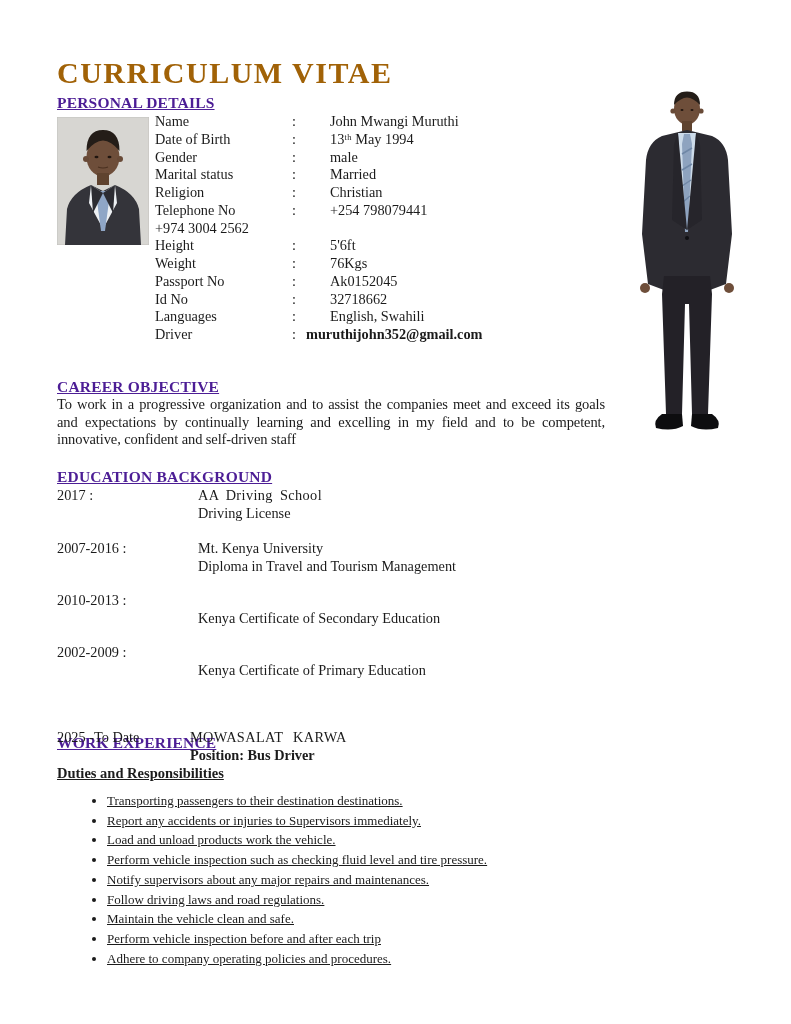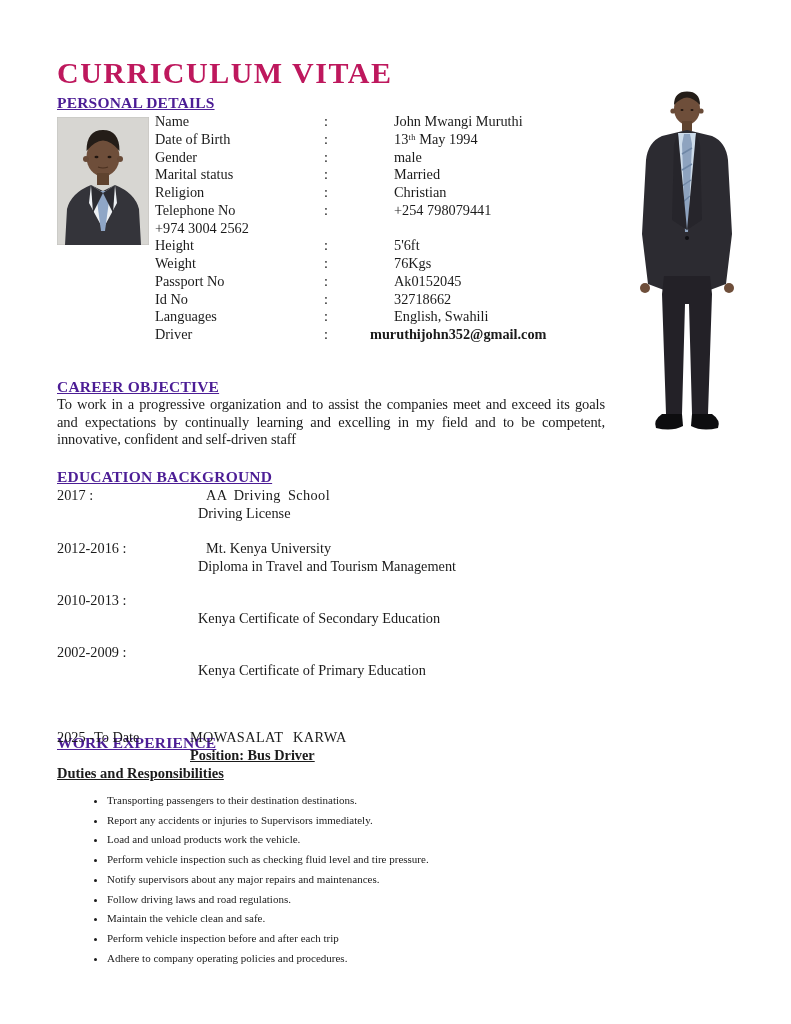--- a/index.html
+++ b/index.html
@@ -3,62 +3,62 @@
 <meta charset="utf-8">
 <style>
   html,body{margin:0;padding:0;background:#ffffff;}
   .page{
     position:relative;width:791px;height:1024px;background:#ffffff;overflow:hidden;
     font-family:"Liberation Serif","DejaVu Serif",serif;color:#1b1b1b;
   }
   .abs{position:absolute;}
   .doc-title{
     left:57px;top:56px;font-size:30px;letter-spacing:1.5px;font-weight:600;
-    font-family:"Liberation Serif","DejaVu Serif",serif;color:#be185d;
+    font-family:"Liberation Serif","DejaVu Serif",serif;color:#a16207;
   }
   .sec-heading{
     font-size:15.5px;font-weight:bold;text-decoration:underline;
     letter-spacing:.2px;color:#4c1d95;
   }
   
   .headshot{left:57px;top:117px;width:92px;height:128px;}
   .fullbody{left:612px;top:84px;width:150px;height:366px;}
   .details{left:155px;top:113px;width:350px;font-size:14.3px;line-height:17.75px;}
-  .detail-row{display:flex;gap:32px;}
+  .detail-row{display:flex;}
   .detail-label{width:137px;flex:0 0 auto;}
   .detail-sep{width:38px;flex:0 0 auto;}
   .detail-value{flex:1 1 auto;white-space:nowrap;}
   .row-email .detail-sep{width:14px;}
   .row-email .detail-value{font-weight:bold;}
   
   .objective-heading{left:57px;top:378px;}
   .objective-text{
     left:57px;top:396px;width:548px;font-size:14.5px;line-height:17.6px;
     text-align:justify;letter-spacing:-0.1px;
   }
   
   .education-heading{left:57px;top:468px;}
   .edu-entry{left:57px;width:560px;font-size:14.3px;line-height:18px;}
-  .edu-line{display:flex;gap:8px;}
+  .edu-line{display:flex;}
   .edu-period{width:141px;flex:0 0 auto;}
   .edu-school{flex:1;}
   .edu-award{margin-left:141px;font-weight:normal;}
   .spaced-caps .edu-school{letter-spacing:.8px;word-spacing:4px;}
   .spaced-lite .edu-school{word-spacing:3px;letter-spacing:.4px;}
   .e0{top:486px;} .e1{top:539px;} .e2{top:591px;} .e3{top:643px;}
   
   .work-heading{left:57px;top:734px;}
   .work-row{left:57px;top:729px;width:560px;display:flex;font-size:14.3px;font-weight:normal;}
   .work-period{width:133px;flex:0 0 auto;}
   .work-company{word-spacing:6px;letter-spacing:.4px;}
-  .work-position{left:190px;top:747px;font-size:14.3px;font-weight:bold;text-decoration:underline;}
+  .work-position{left:190px;top:747px;font-size:14.3px;font-weight:bold;}
   .duties-heading{left:57px;top:765px;font-size:14.5px;font-weight:bold;text-decoration:underline;}
   .duties{left:57px;top:791px;width:580px;}
   .duties ul{margin:0;padding-left:50px;}
-  .duties li{font-size:11px;line-height:19.7px;}
+  .duties li{font-size:13px;line-height:19.7px;text-decoration:underline;}
 </style>
 </head>
 <body>
 
 <div class="page">
 
   <div class="abs doc-title">CURRICULUM VITAE</div>
 
   <div class="abs sec-heading" style="left:57px;top:94px;">PERSONAL DETAILS</div>
 
@@ -182,21 +182,21 @@
 
   <div class="abs edu-entry e0 spaced-lite">
     <div class="edu-line">
         <span class="edu-period">2017 :</span>
         <span class="edu-school">AA Driving School</span>
       </div>
     <div class="edu-award">Driving License</div>
   </div>
   <div class="abs edu-entry e1">
     <div class="edu-line">
-        <span class="edu-period">2012-2016 :</span>
+        <span class="edu-period">2007-2016 :</span>
         <span class="edu-school">Mt. Kenya University</span>
       </div>
     <div class="edu-award">Diploma in Travel and Tourism Management</div>
   </div>
   <div class="abs edu-entry e2 spaced-caps">
     <div class="edu-line">
         <span class="edu-period">2010-2013 :</span>
       </div>
     <div class="edu-award">Kenya Certificate of Secondary Education</div>
   </div>

